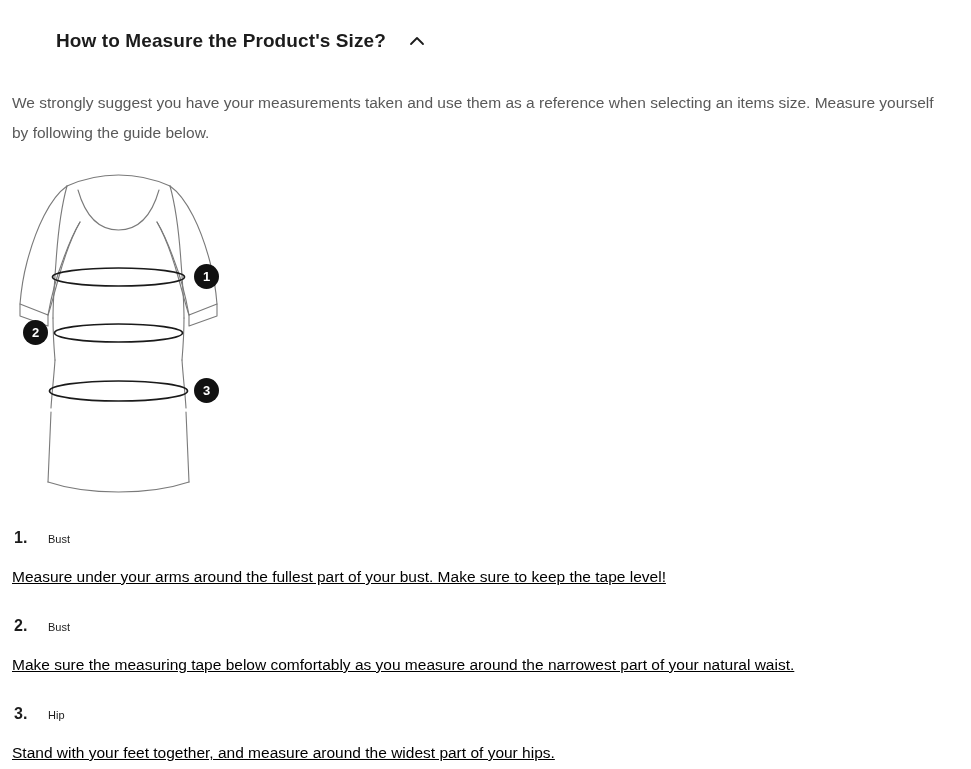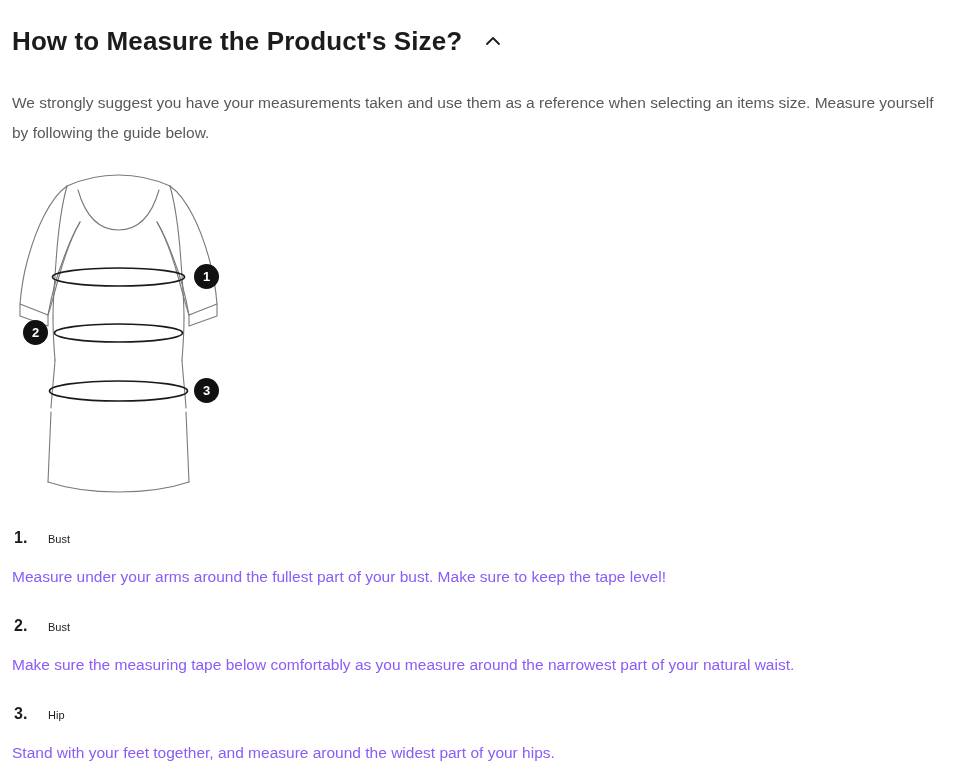--- a/index.html
+++ b/index.html
@@ -25,26 +25,27 @@
 
   
   .section-header {
     display: flex;
     align-items: center;
     gap: 18px;
     padding-top: 28px;
     padding-left: 2px;
   }
   .section-title {
-    font-size: 26px;
+    font-size: 19px;
     font-weight: 700;
     color: #1c1c1c;
     letter-spacing: 0.1px;
     line-height: 26px;
     white-space: nowrap;
+    margin-left: 44px;
   }
   .chevron-btn {
     width: 26px;
     height: 26px;
     display: flex;
     align-items: center;
     justify-content: center;
     background: none;
     border: none;
     padding: 0;
@@ -118,24 +119,25 @@
   }
   .measure-name {
     font-size: 11px;
     font-weight: 400;
     color: #1c1c1c;
     line-height: 26px;
   }
   .measure-desc {
     font-size: 15.5px;
     line-height: 30px;
-    color: #8b5cf6;
+    color: #000000;
     padding-left: 2px;
     margin-top: 10px;
     margin-bottom: 22px;
+    text-decoration: underline;
   }
   .item-2 .measure-heading { margin-top: 14px; }
   .item-3 .measure-heading { margin-top: 14px; }
 </style>
 </head>
 <body>
 
 <div class="page">
 
   <div class="section-header">

